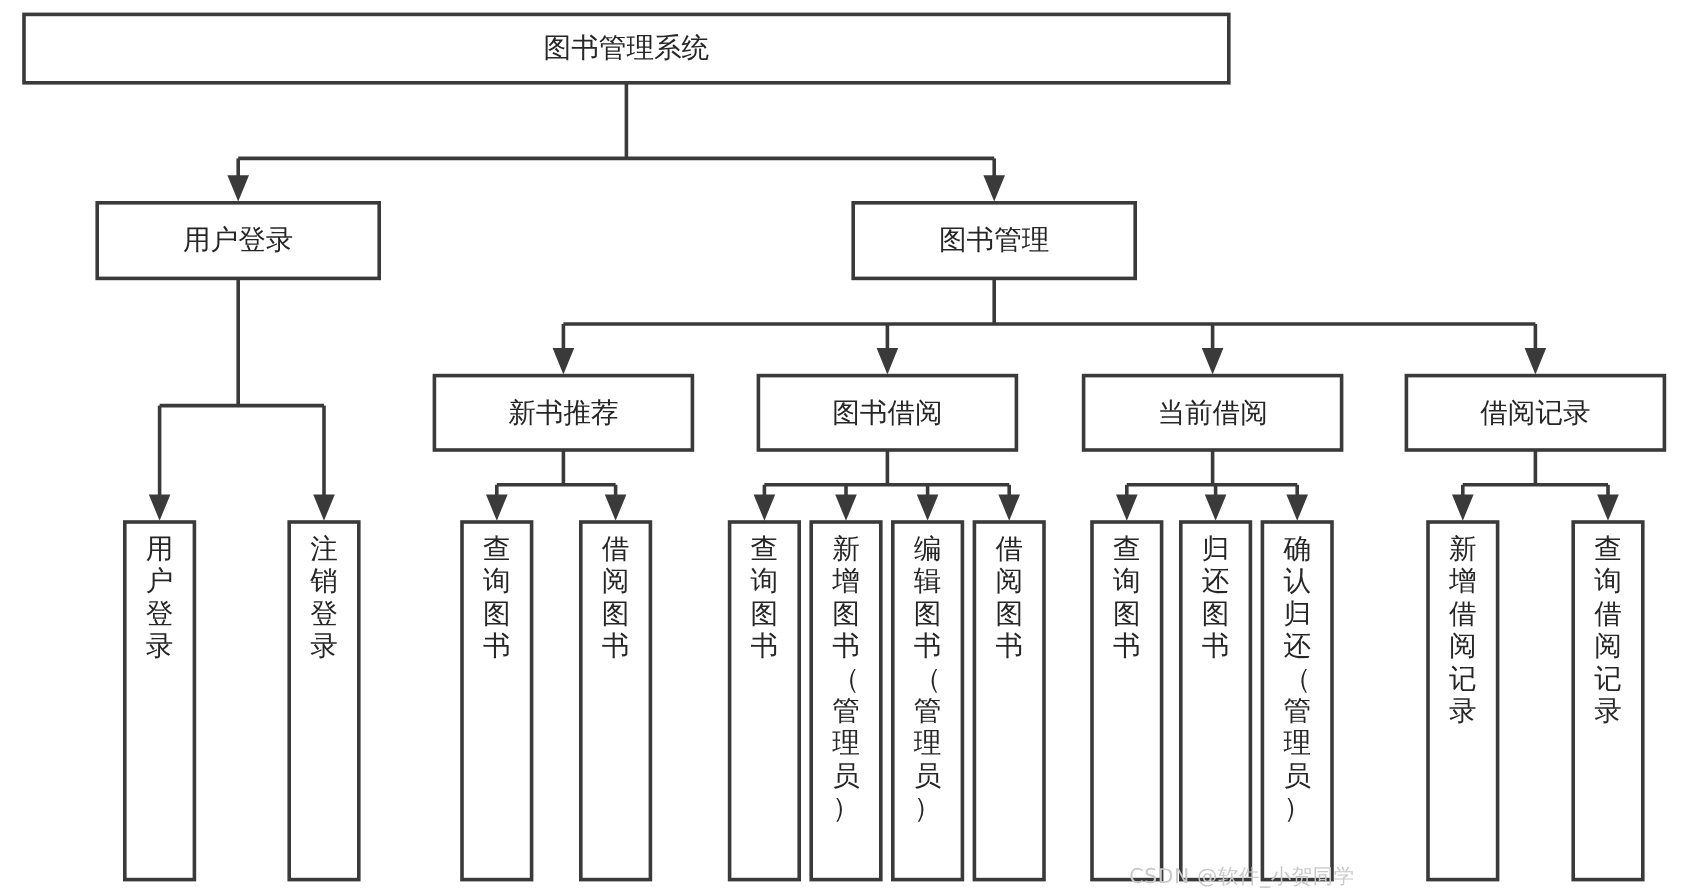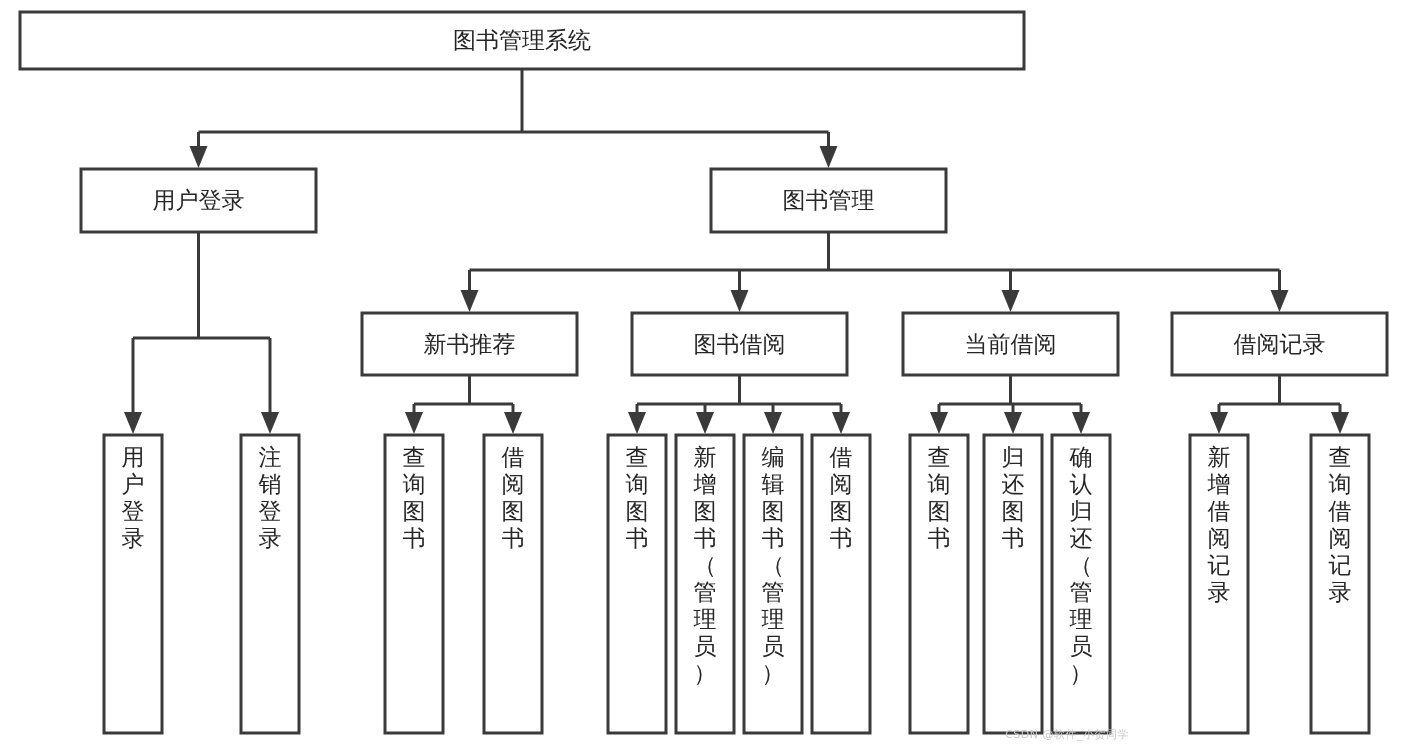--- a/index.html
+++ b/index.html
@@ -53,21 +53,21 @@
   }
   .arrow-head {
     fill: #3a3a3a;
     stroke: none;
   }
   .watermark {
     position: absolute;
     right: 10px;
     bottom: 5px;
     color: #c9c9c9;
-    font-size: 11px;
+    font-size: 17px;
     font-family: "DejaVu Sans", "Liberation Sans", sans-serif;
     white-space: nowrap;
     letter-spacing: 0.5px;
     pointer-events: none;
   }
 </style>
 </head>
 <body>
 
 <div id="diagram-root">

